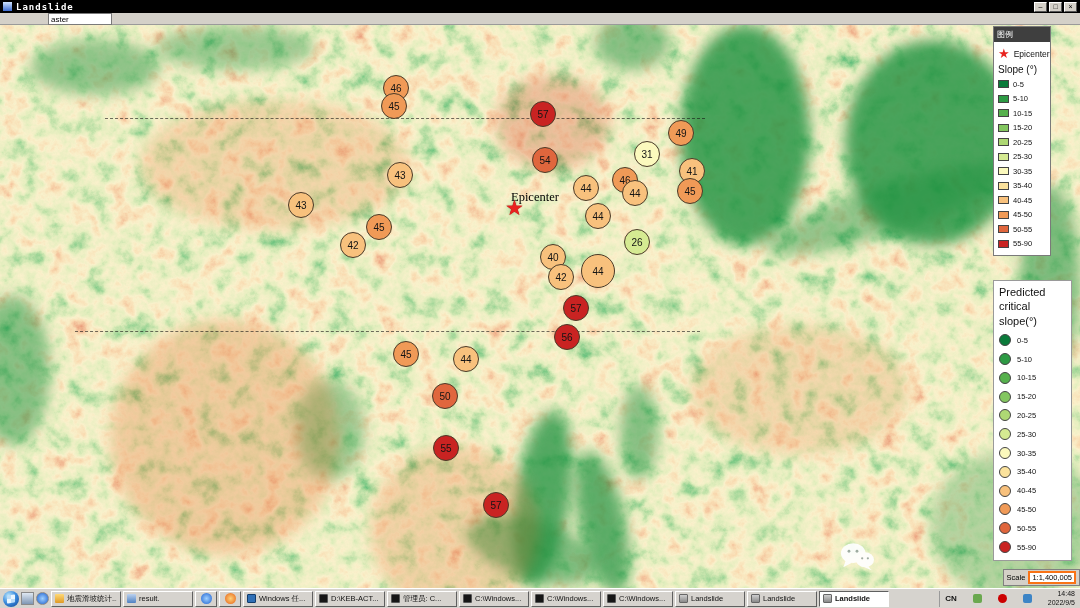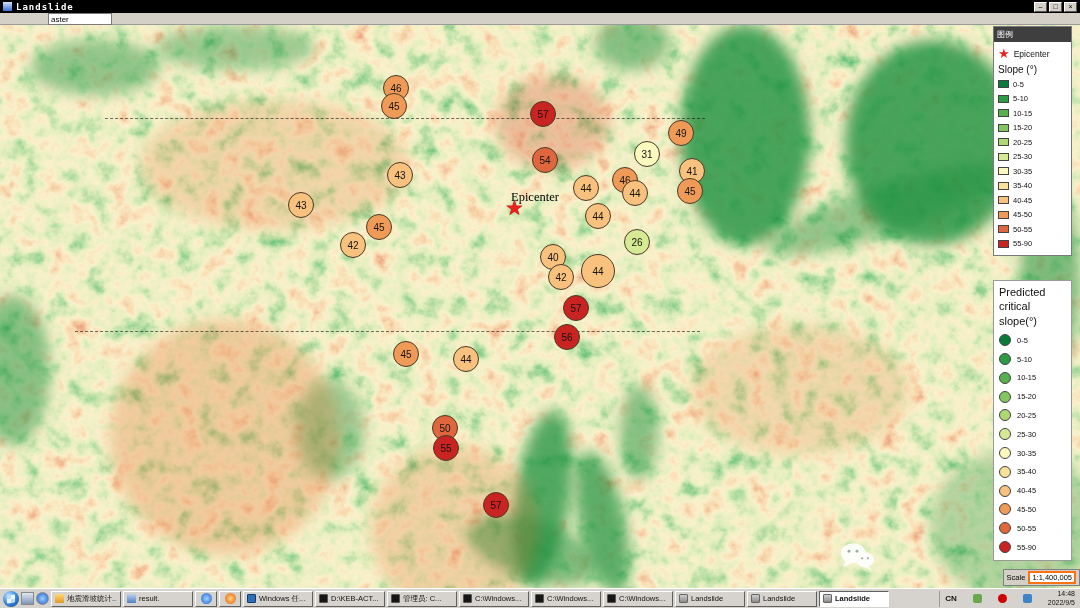--- a/index.html
+++ b/index.html
@@ -27,21 +27,21 @@
   .blob{position:absolute;border-radius:50%;filter:blur(7px);z-index:1;}
   .dash{position:absolute;height:0;border-top:1px dashed rgba(20,20,20,.6);z-index:2;}
   .pt{position:absolute;border-radius:50%;border:1px solid #4a3a28;display:flex;align-items:center;
       justify-content:center;font-size:10px;color:#141414;box-sizing:border-box;z-index:3;}
   .epi-label{position:absolute;left:511px;top:165px;font-family:"Liberation Serif",serif;
              font-size:12.5px;color:#000;z-index:3;}
   .epi-star{position:absolute;left:505px;top:172px;color:#e8231f;font-size:21px;line-height:21px;z-index:3;
             text-shadow:0 0 1px #7a0000;}
 
   
-  .legend1{position:absolute;left:993px;top:1px;width:79px;background:#fff;border:1px solid #7a7a7a;
+  .legend1{position:absolute;left:993px;top:1px;width:58px;background:#fff;border:1px solid #7a7a7a;
            box-sizing:border-box;z-index:5;}
   .legend1-header{background:#3f3f3f;color:#fff;font-size:8px;padding:2px 3px;}
   .legend1-body{padding:3px 4px 4px 4px;}
   .lrow{display:flex;align-items:center;gap:4px;height:14.5px;}
   .lrow.epi{height:17px;}
   .lstar{color:#e8231f;font-size:13px;line-height:13px;flex:0 0 auto;}
   .lname{font-size:8.5px;color:#111;}
   .lslope{font-size:10px;color:#111;margin:2px 0;}
   .swatch{width:11px;height:8px;border:1px solid #444;flex:0 0 auto;box-sizing:border-box;}
   .llabel{font-size:7.5px;color:#111;white-space:nowrap;}
@@ -306,21 +306,21 @@
       <div class="pt" style="left: 366px; top: 189px; width: 26px; height: 26px; background: rgb(240, 154, 87);">45</div>
       <div class="pt" style="left: 624px; top: 204px; width: 26px; height: 26px; background: rgb(213, 234, 146);">26</div>
       <div class="pt" style="left: 340px; top: 207px; width: 26px; height: 26px; background: rgb(248, 193, 125);">42</div>
       <div class="pt" style="left: 540px; top: 219px; width: 26px; height: 26px; background: rgb(248, 193, 125);">40</div>
       <div class="pt" style="left: 581px; top: 229px; width: 34px; height: 34px; background: rgb(248, 193, 125);">44</div>
       <div class="pt" style="left: 548px; top: 239px; width: 26px; height: 26px; background: rgb(248, 193, 125);">42</div>
       <div class="pt" style="left: 563px; top: 270px; width: 26px; height: 26px; background: rgb(201, 35, 34);">57</div>
       <div class="pt" style="left: 554px; top: 299px; width: 26px; height: 26px; background: rgb(201, 35, 34);">56</div>
       <div class="pt" style="left: 393px; top: 316px; width: 26px; height: 26px; background: rgb(240, 154, 87);">45</div>
       <div class="pt" style="left: 453px; top: 321px; width: 26px; height: 26px; background: rgb(248, 193, 125);">44</div>
-      <div class="pt" style="left: 432px; top: 390px; width: 26px; height: 26px; background: rgb(224, 102, 61);">50</div>
+      <div class="pt" style="left: 432px; top: 358px; width: 26px; height: 26px; background: rgb(224, 102, 61);">50</div>
       <div class="pt" style="left: 433px; top: 410px; width: 26px; height: 26px; background: rgb(201, 35, 34);">55</div>
       <div class="pt" style="left: 483px; top: 467px; width: 26px; height: 26px; background: rgb(201, 35, 34);">57</div>
     </div>
 
   <div class="taskbar">
     <div class="start-orb"></div>
     <span class="ql q1"></span>
     <span class="ql q2"></span>
     <div class="taskbtns" id="taskButtons">
         <div class="tbtn">

